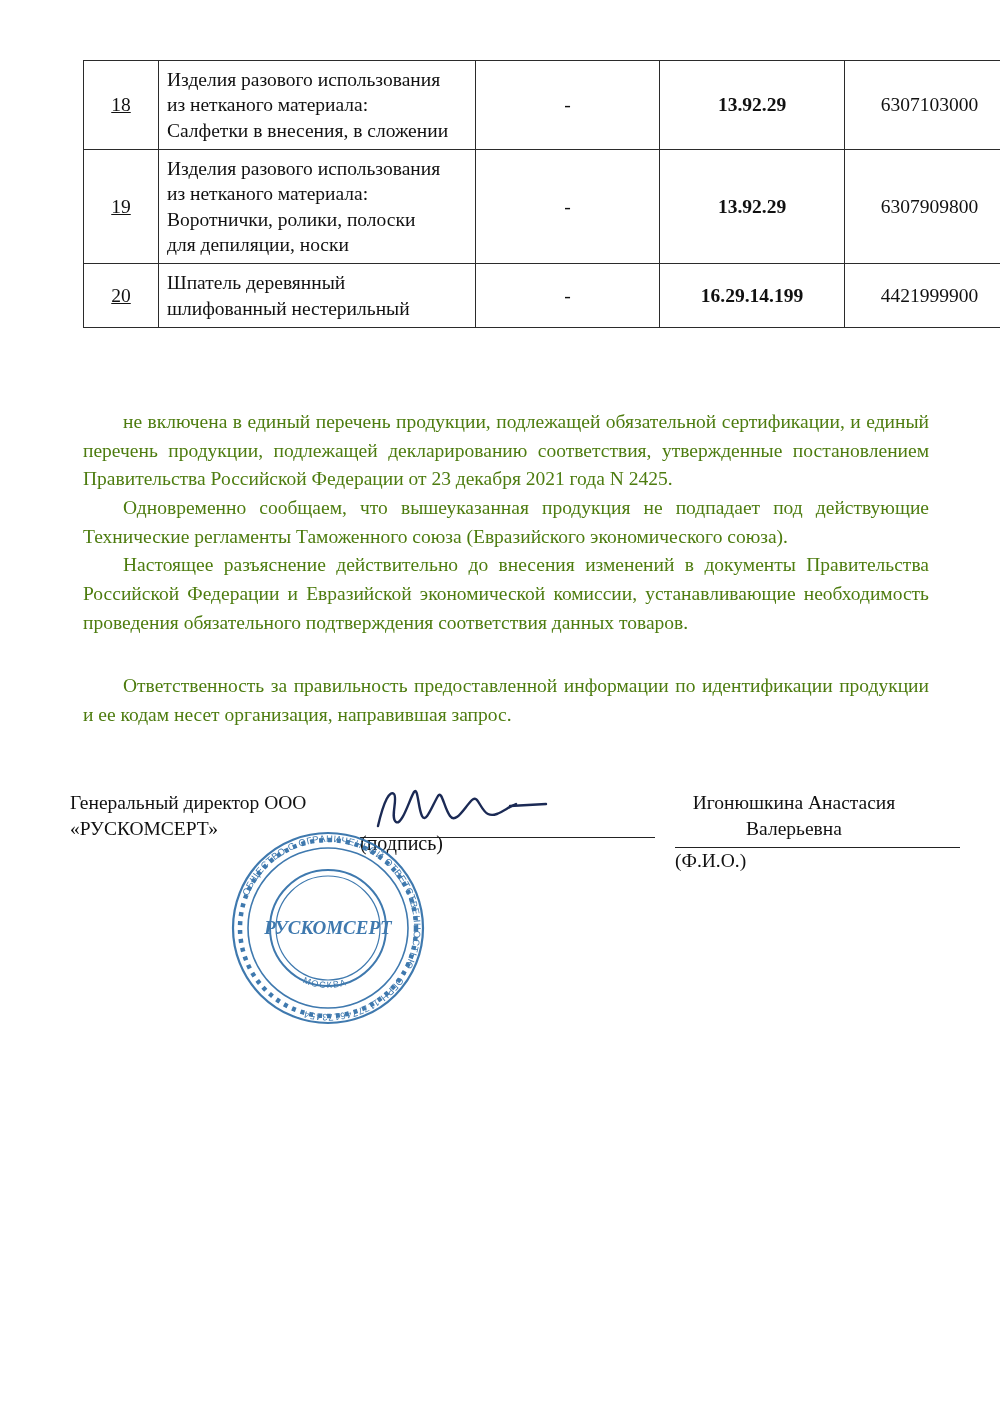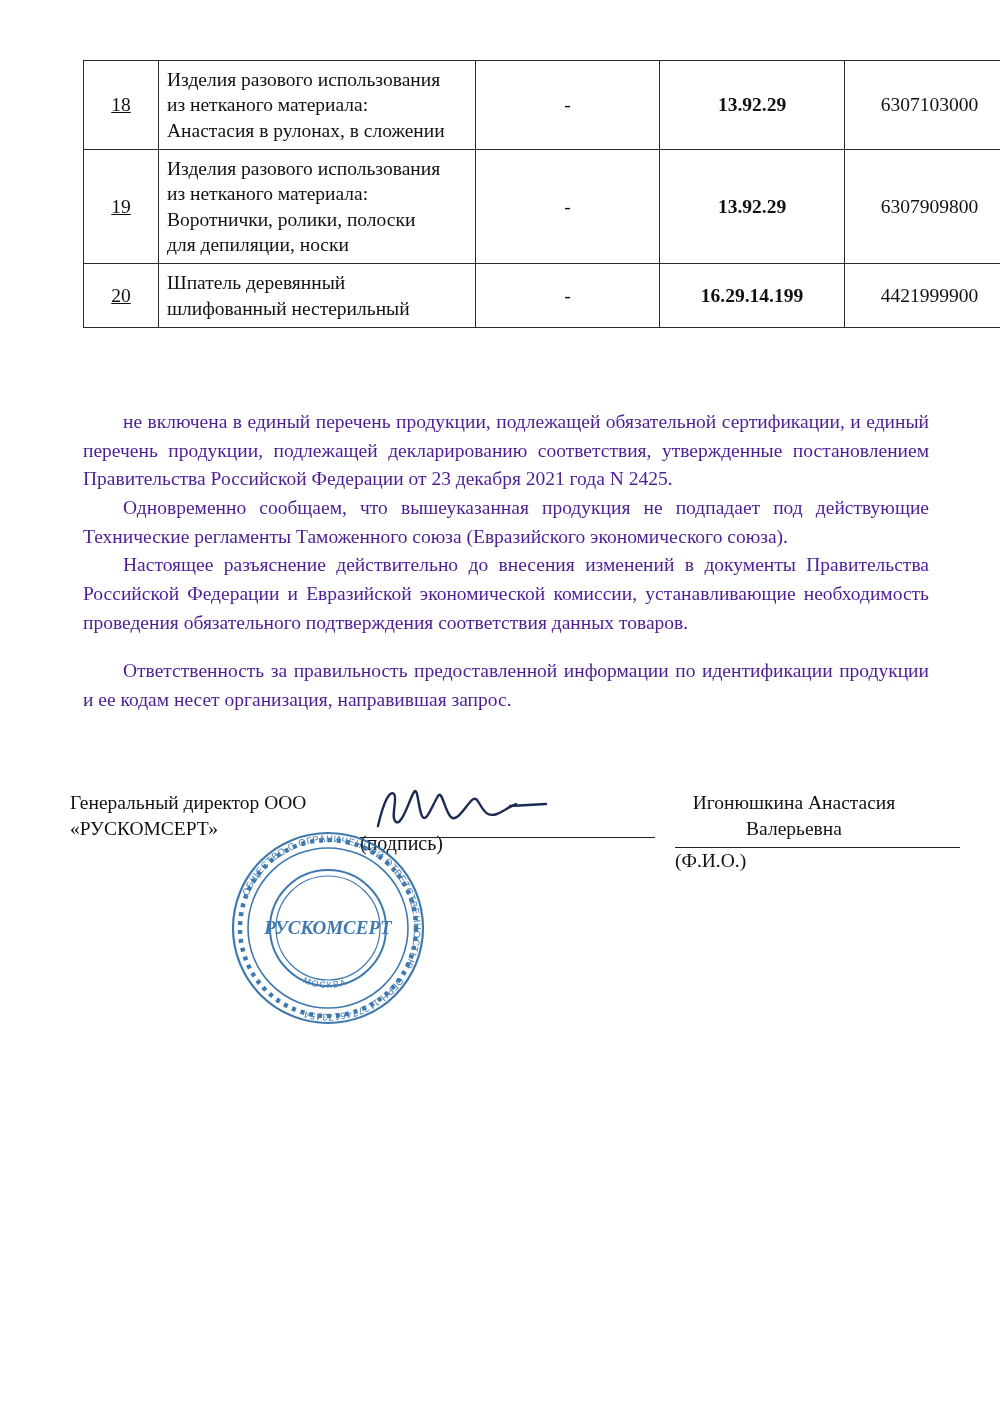--- a/index.html
+++ b/index.html
@@ -53,29 +53,29 @@
 
   
   .body-text {
     position: absolute;
     left: 83px;
     top: 408px;
     width: 846px;
     font-size: 19.5px;
     line-height: 1.47;
     text-align: justify;
-    color: #4c1d95;
+    color: #4d7c0f;
   }
   .body-text p {
     margin: 0 0 0 0;
     text-indent: 40px;
     text-align: justify;
   }
   .body-text p.gap {
-    margin-top: 20px;
+    margin-top: 35px;
   }
   .body-text p:last-child { text-align: justify; }
 
   
   .sign {
     position: absolute;
     left: 70px;
     top: 790px;
     width: 880px;
     height: 200px;
@@ -159,21 +159,21 @@
 <div class="page">
 
   <div class="table-wrap">
     <table class="prod">
       <tbody>
         <tr>
           <td class="c-num">18</td>
           <td class="c-name">
             <span class="ln">Изделия разового использования</span>
             <span class="ln">из нетканого материала:</span>
-            <span class="ln">Анастасия в рулонах, в сложении</span>
+            <span class="ln">Салфетки в внесения, в сложении</span>
           </td>
           <td class="c-dash">-</td>
           <td class="c-okpd">13.92.29</td>
           <td class="c-tnved">6307103000</td>
         </tr>
         <tr>
           <td class="c-num">19</td>
           <td class="c-name">
             <span class="ln">Изделия разового использования</span>
             <span class="ln">из нетканого материала:</span>

